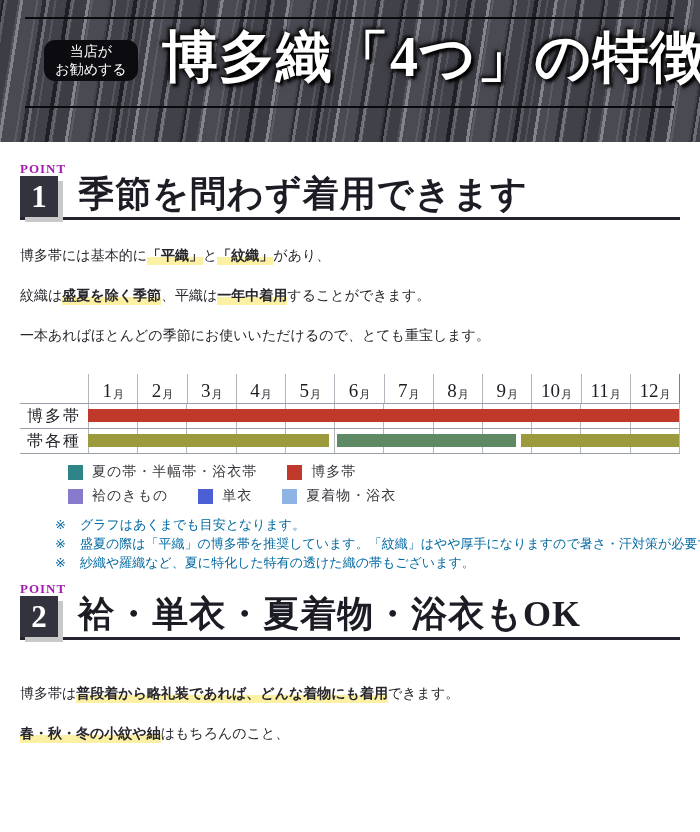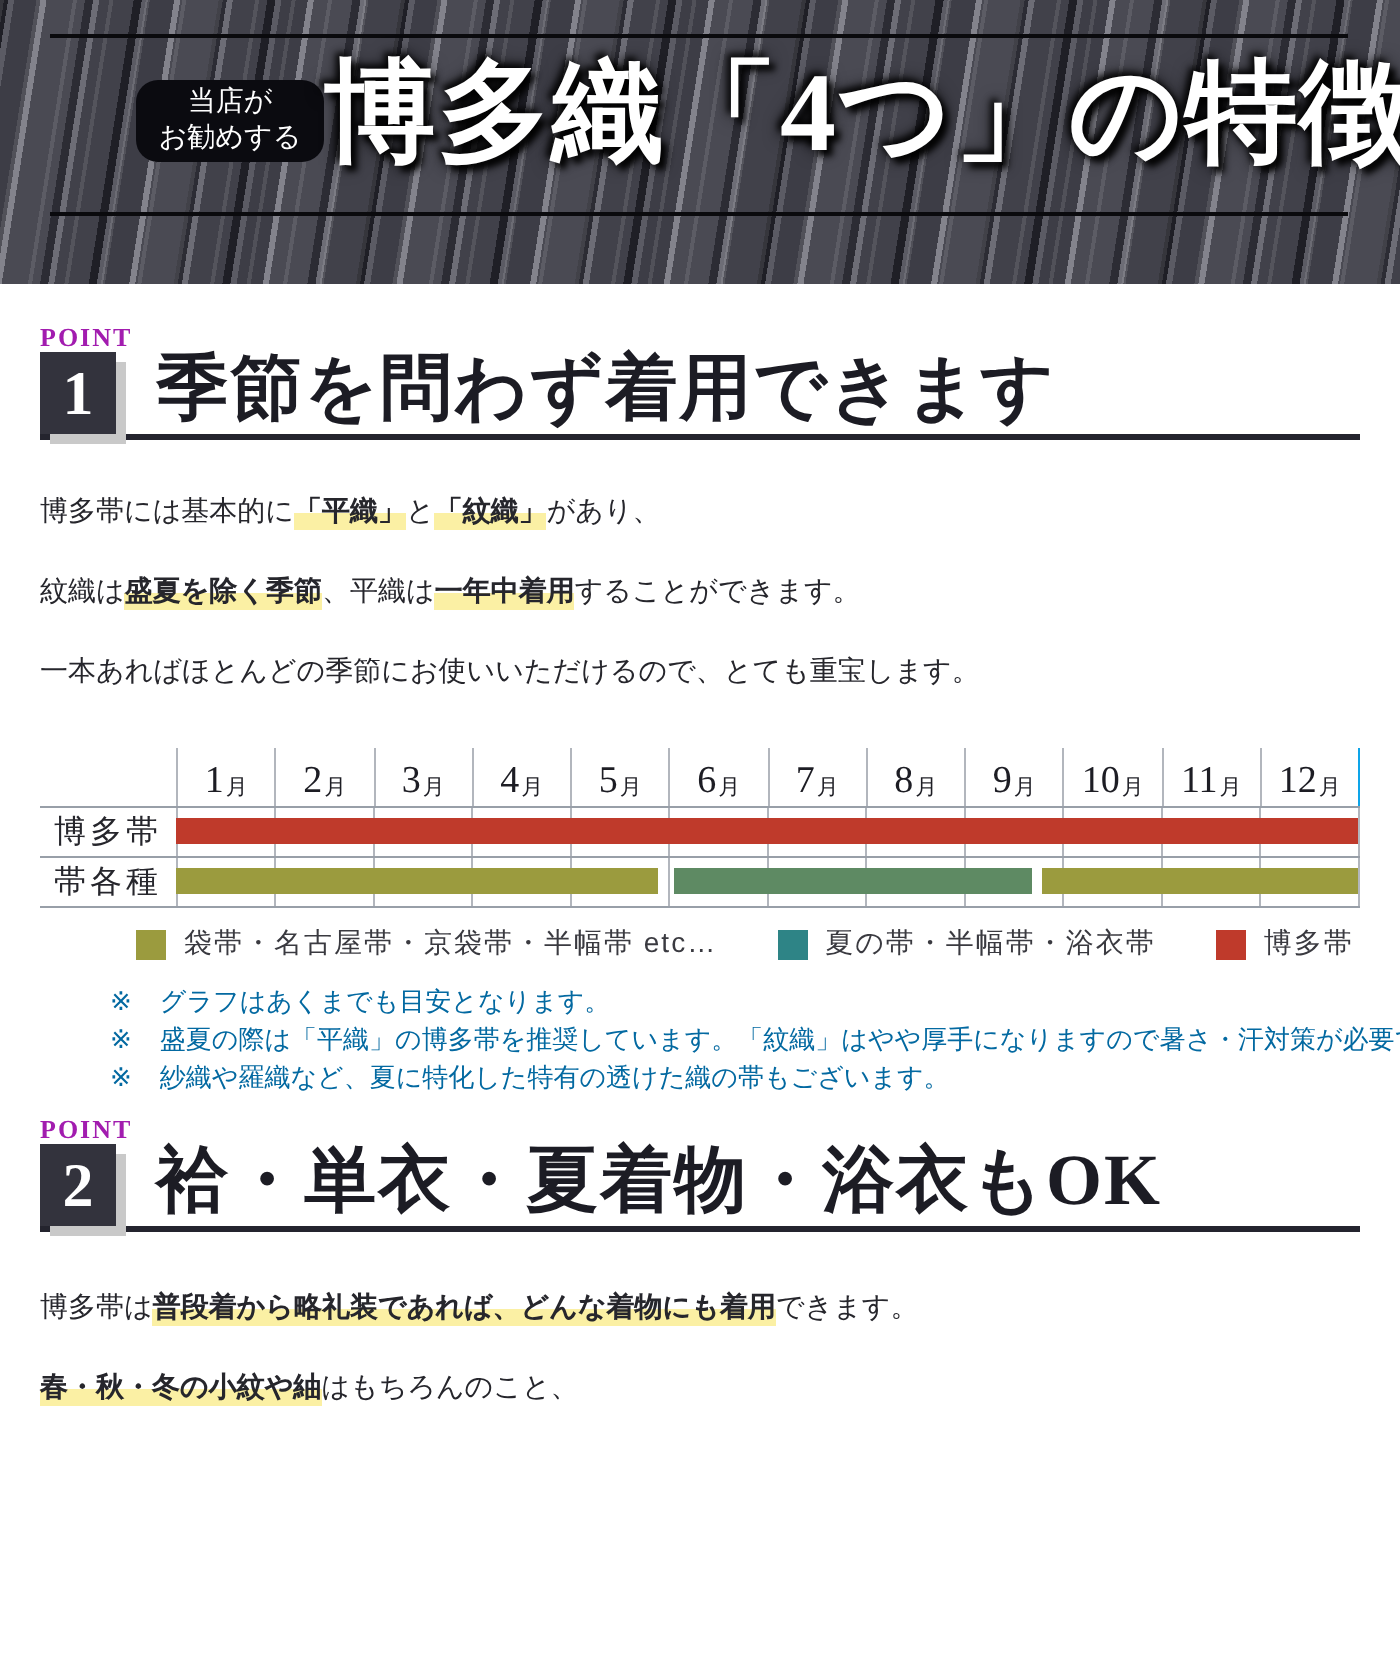--- a/index.html
+++ b/index.html
@@ -18,21 +18,21 @@
         rgba(255,255,255,.10) 0 2px, rgba(255,255,255,0) 2px 18px),
       repeating-linear-gradient(99deg,
         #1f1f26 0 4px, #5b5b64 4px 7px, #3d3d46 7px 20px,
         #83838c 20px 23px, #4a4a53 23px 42px, #2c2c34 42px 46px,
         #6d6d76 46px 49px, #41414a 49px 66px);
   }
   .banner-line{position:absolute;left:25px;right:26px;height:2px;background:#0a0a0d;}
   .banner-line.top{top:17px;}
   .banner-line.bottom{top:106px;}
   .recommend-badge{
-    position:absolute;left:68px;top:40px;width:94px;height:41px;
+    position:absolute;left:44px;top:40px;width:94px;height:41px;
     background:#0b0b10;border-radius:11px;
     display:flex;flex-direction:column;align-items:center;justify-content:center;
     color:#fff;font-family:"Liberation Serif","DejaVu Serif",serif;
     line-height:1.25;
   }
   .recommend-badge .l1{font-size:14px;}
   .recommend-badge .l2{font-size:14px;}
   .banner-title{
     position:absolute;left:162px;top:24px;margin:0;
     font-family:"Liberation Serif","DejaVu Serif",serif;
@@ -60,21 +60,21 @@
   }
   .point-title{
     margin:0 0 0 12px;padding-bottom:2px;
     font-family:"Liberation Serif","DejaVu Serif",serif;
     font-size:36px;font-weight:700;color:#1c1c24;letter-spacing:1px;line-height:1.15;
     white-space:nowrap;
   }
 
   
   .body-text{margin:22px 20px 0 20px;}
-  .body-text.second{margin-top:24px;}
+  .body-text.second{margin-top:40px;}
   .body-text p{
     margin:0 0 14px 0;font-size:14px;line-height:26px;color:#26262c;white-space:nowrap;
   }
   .hl{
     font-weight:700;
     background-image:linear-gradient(to top,#fbf0a4 0 46%,rgba(0,0,0,0) 46%);
     padding-bottom:2px;
   }
 
   
@@ -206,30 +206,40 @@
             <div class="bar full" title="袋帯・名古屋帯・京袋帯・半幅帯" style="left: 0%; width: 40.8333%; background: rgb(155, 155, 62);"></div>
             <div class="bar full" title="夏の帯・半幅帯・浴衣帯" style="left: 42.0833%; width: 30.4167%; background: rgb(94, 138, 99);"></div>
             <div class="bar full" title="袋帯・名古屋帯・京袋帯・半幅帯" style="left: 73.3333%; width: 26.6667%; background: rgb(155, 155, 62);"></div>
           </div>
       </div>
     </div>
 
     <div class="legend">
         <div class="legend-row">
           <div class="legend-item">
-            <span class="swatch" style="background: rgb(155, 155, 62);"></span>
-            <span class="legend-label">袋帯・名古屋帯・京袋帯・半幅帯 etc…</span>
-          </div>
-          <div class="legend-item">
             <span class="swatch" style="background: rgb(46, 132, 134);"></span>
             <span class="legend-label">夏の帯・半幅帯・浴衣帯</span>
           </div>
           <div class="legend-item">
             <span class="swatch" style="background: rgb(191, 58, 43);"></span>
             <span class="legend-label">博多帯</span>
+          </div>
+        </div>
+        <div class="legend-row">
+          <div class="legend-item">
+            <span class="swatch" style="background: rgb(135, 121, 203);"></span>
+            <span class="legend-label">袷のきもの</span>
+          </div>
+          <div class="legend-item">
+            <span class="swatch" style="background: rgb(76, 95, 212);"></span>
+            <span class="legend-label">単衣</span>
+          </div>
+          <div class="legend-item">
+            <span class="swatch" style="background: rgb(143, 179, 228);"></span>
+            <span class="legend-label">夏着物・浴衣</span>
           </div>
         </div>
       </div>
 
     <ul class="notes">
       <li>
         <span class="note-marker">※</span><span class="note-text">グラフはあくまでも目安となります。</span>
       </li>
       <li>
         <span class="note-marker">※</span><span class="note-text">盛夏の際は「平織」の博多帯を推奨しています。「紋織」はやや厚手になりますので暑さ・汗対策が必要です。</span>

